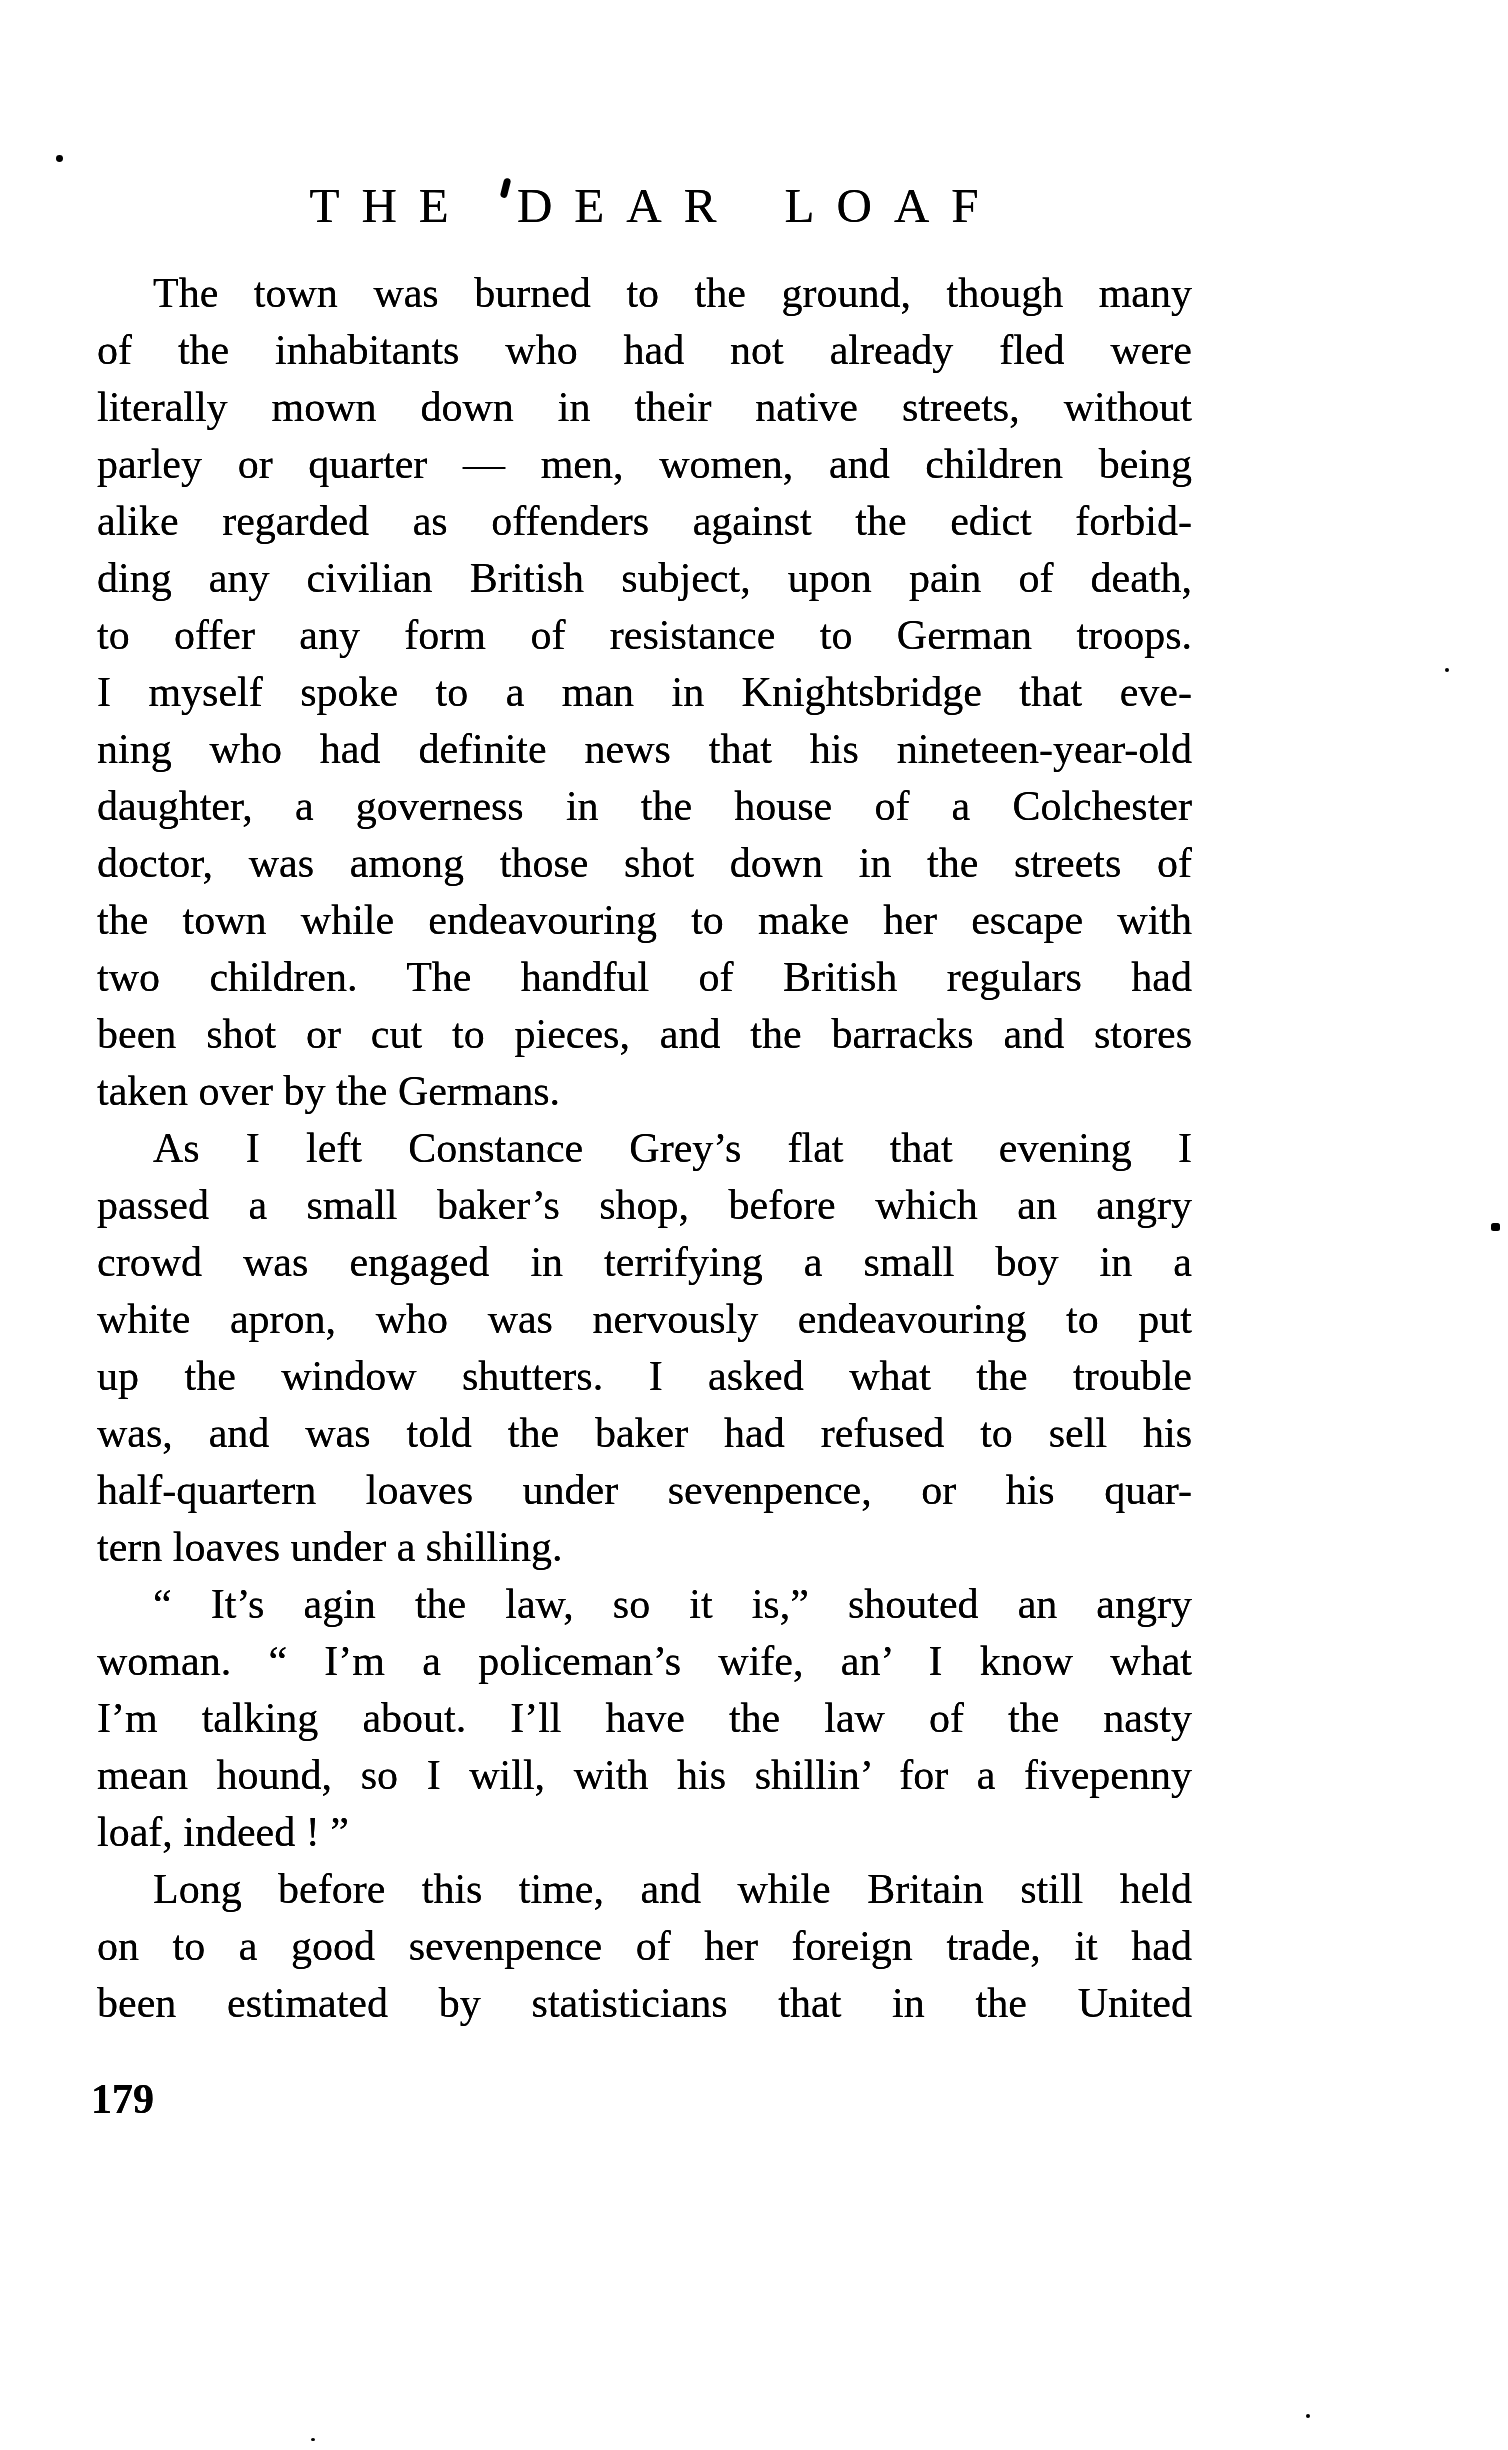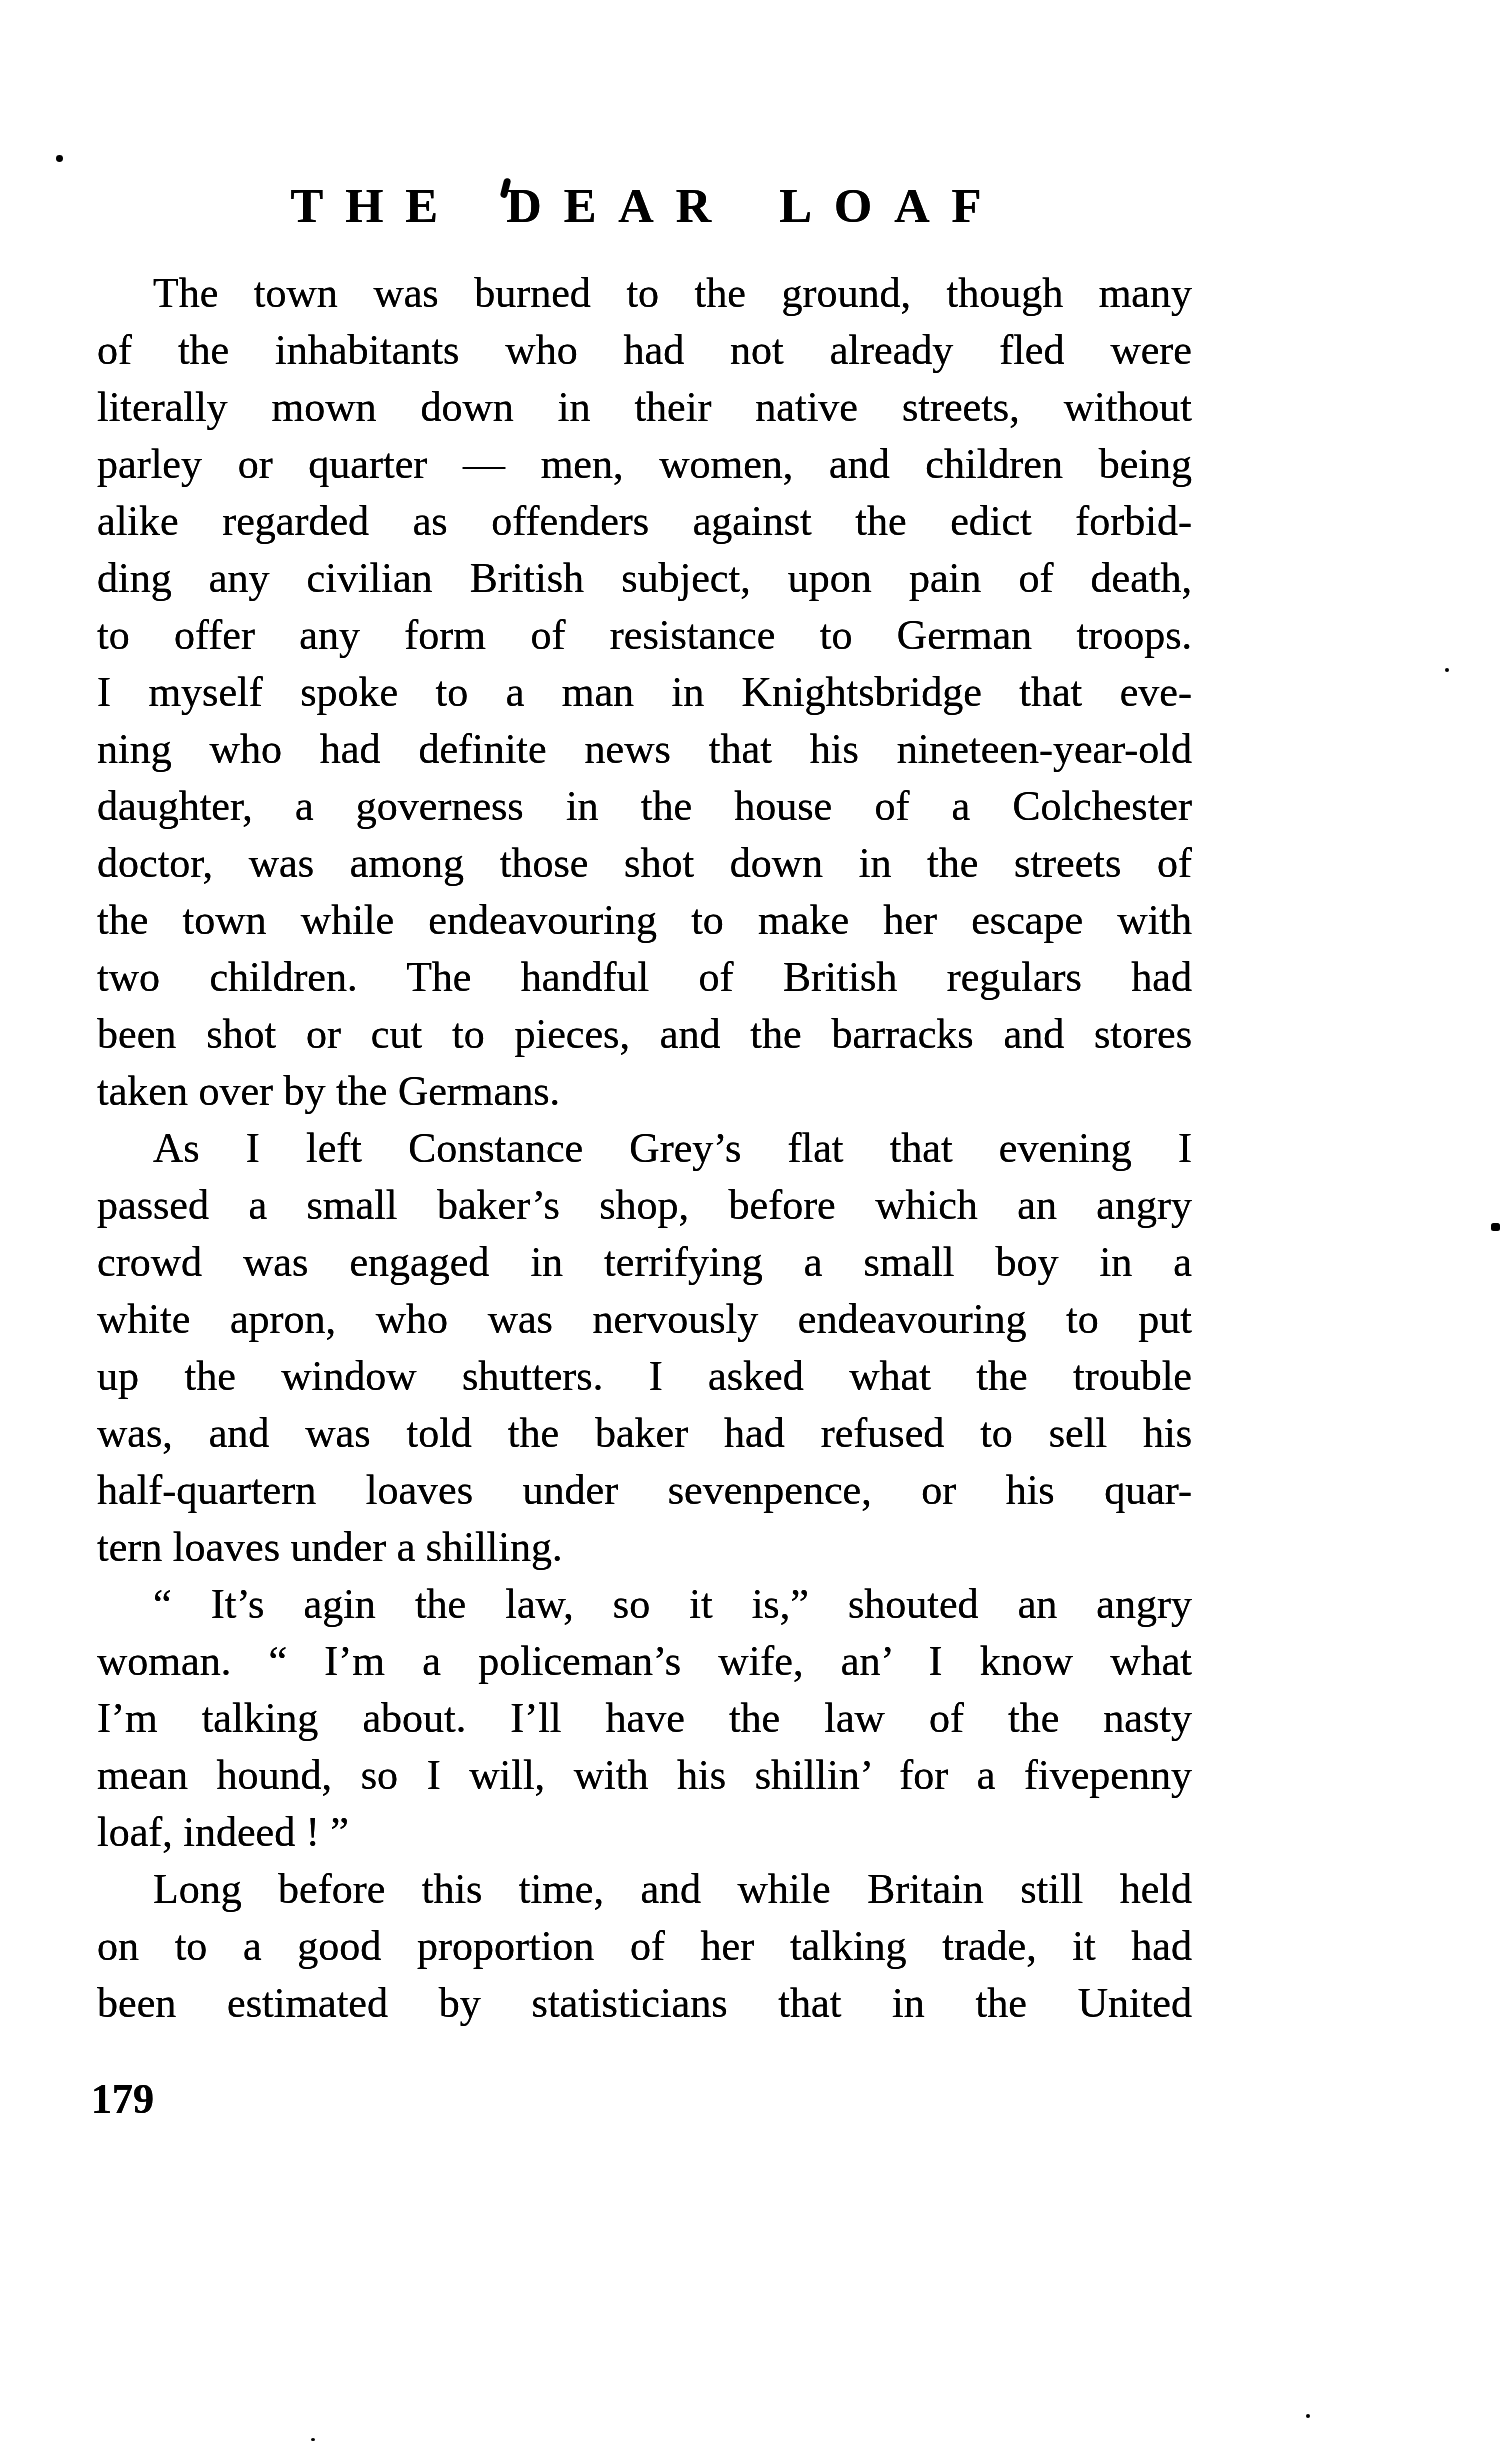--- a/index.html
+++ b/index.html
@@ -16,26 +16,26 @@
     color: #000000;
   }
   .page {
     position: absolute;
     inset: 0;
     background: #ffffff;
   }
   .chapter-title {
     position: absolute;
     top: 179px;
-    left: 80px;
+    left: 88px;
     width: 1112px;
     text-align: center;
     font-size: 49px;
     line-height: 53px;
-    font-weight: bold;
+    font-weight: normal;
     letter-spacing: 22px;
     word-spacing: 12px;
     white-space: nowrap;
     transform: translateX(11px);
     text-shadow: 0 0 0.5px #000;
   }
   .body-text {
     position: absolute;
     top: 265px;
     left: 80px;
@@ -127,21 +127,21 @@
     <div class="text-line">half-quartern loaves under sevenpence, or his quar-</div>
     <div class="text-line para-end">tern loaves under a shilling.</div>
 
     <div class="text-line first">“ It’s agin the law, so it is,” shouted an angry</div>
     <div class="text-line">woman.  “ I’m a policeman’s wife, an’ I know what</div>
     <div class="text-line">I’m talking about.  I’ll have the law of the nasty</div>
     <div class="text-line">mean hound, so I will, with his shillin’ for a fivepenny</div>
     <div class="text-line para-end">loaf, indeed ! ”</div>
 
     <div class="text-line first">Long before this time, and while Britain still held</div>
-    <div class="text-line">on to a good proportion of her talking trade, it had</div>
+    <div class="text-line">on to a good sevenpence of her foreign trade, it had</div>
     <div class="text-line">been estimated by statisticians that in the United</div>
   </div>
 
   <div class="page-number">179</div>
 
   <span class="speck s1"></span>
   <span class="speck s2"></span>
   <span class="speck s3"></span>
   <span class="speck s4"></span>
   <span class="speck s5"></span>

